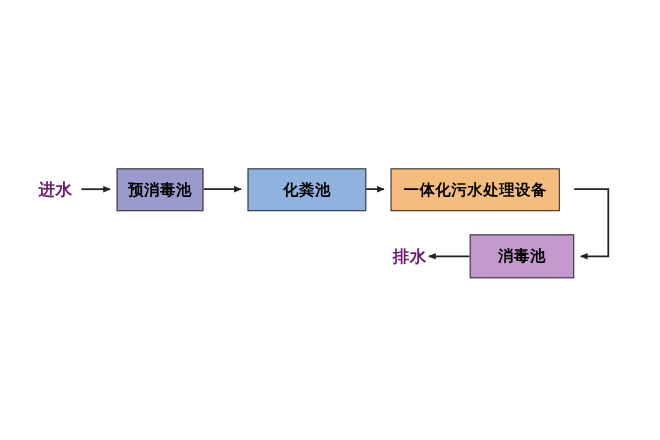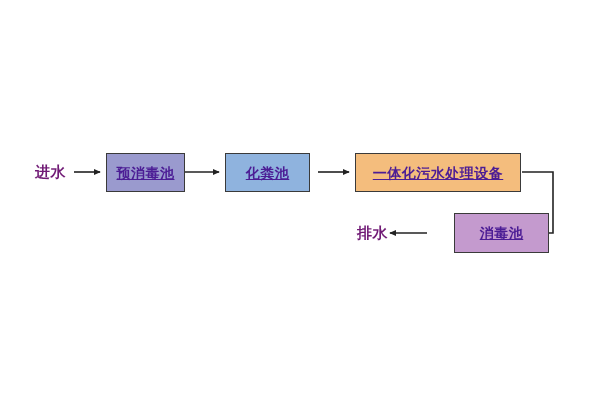--- a/index.html
+++ b/index.html
@@ -21,55 +21,53 @@
   }
   .node {
     position: absolute;
     box-sizing: border-box;
     border: 1.6px solid #3a3a3a;
     display: flex;
     align-items: center;
     justify-content: center;
     font-weight: bold;
     font-size: 14px;
-    color: #4c1d95;
+    color: #000000;
     letter-spacing: 0.5px;
     line-height: 1;
     white-space: nowrap;
-    text-decoration: underline;
   }
   #node-pre-disinfection {
     left: 106px;
     top: 153px;
     width: 79px;
     height: 39px;
     background: #9a9ace;
   }
   #node-septic-tank {
     left: 225px;
     top: 153px;
-    width: 85px;
+    width: 108px;
     height: 39px;
     background: #8fb3de;
     text-align: center;
   }
   #node-integrated-equipment {
     left: 355px;
     top: 153px;
-    width: 166px;
+    width: 154px;
     height: 39px;
     background: #f4bd7d;
   }
   #node-disinfection-tank {
     left: 427px;
     top: 213px;
     width: 95px;
     height: 40px;
     background: #c49ace;
-    margin-left: 27px;
   }
   .io-label {
     position: absolute;
     font-weight: bold;
     font-size: 15px;
     color: #701a75;
     letter-spacing: 0.5px;
     line-height: 1;
     white-space: nowrap;
   }

